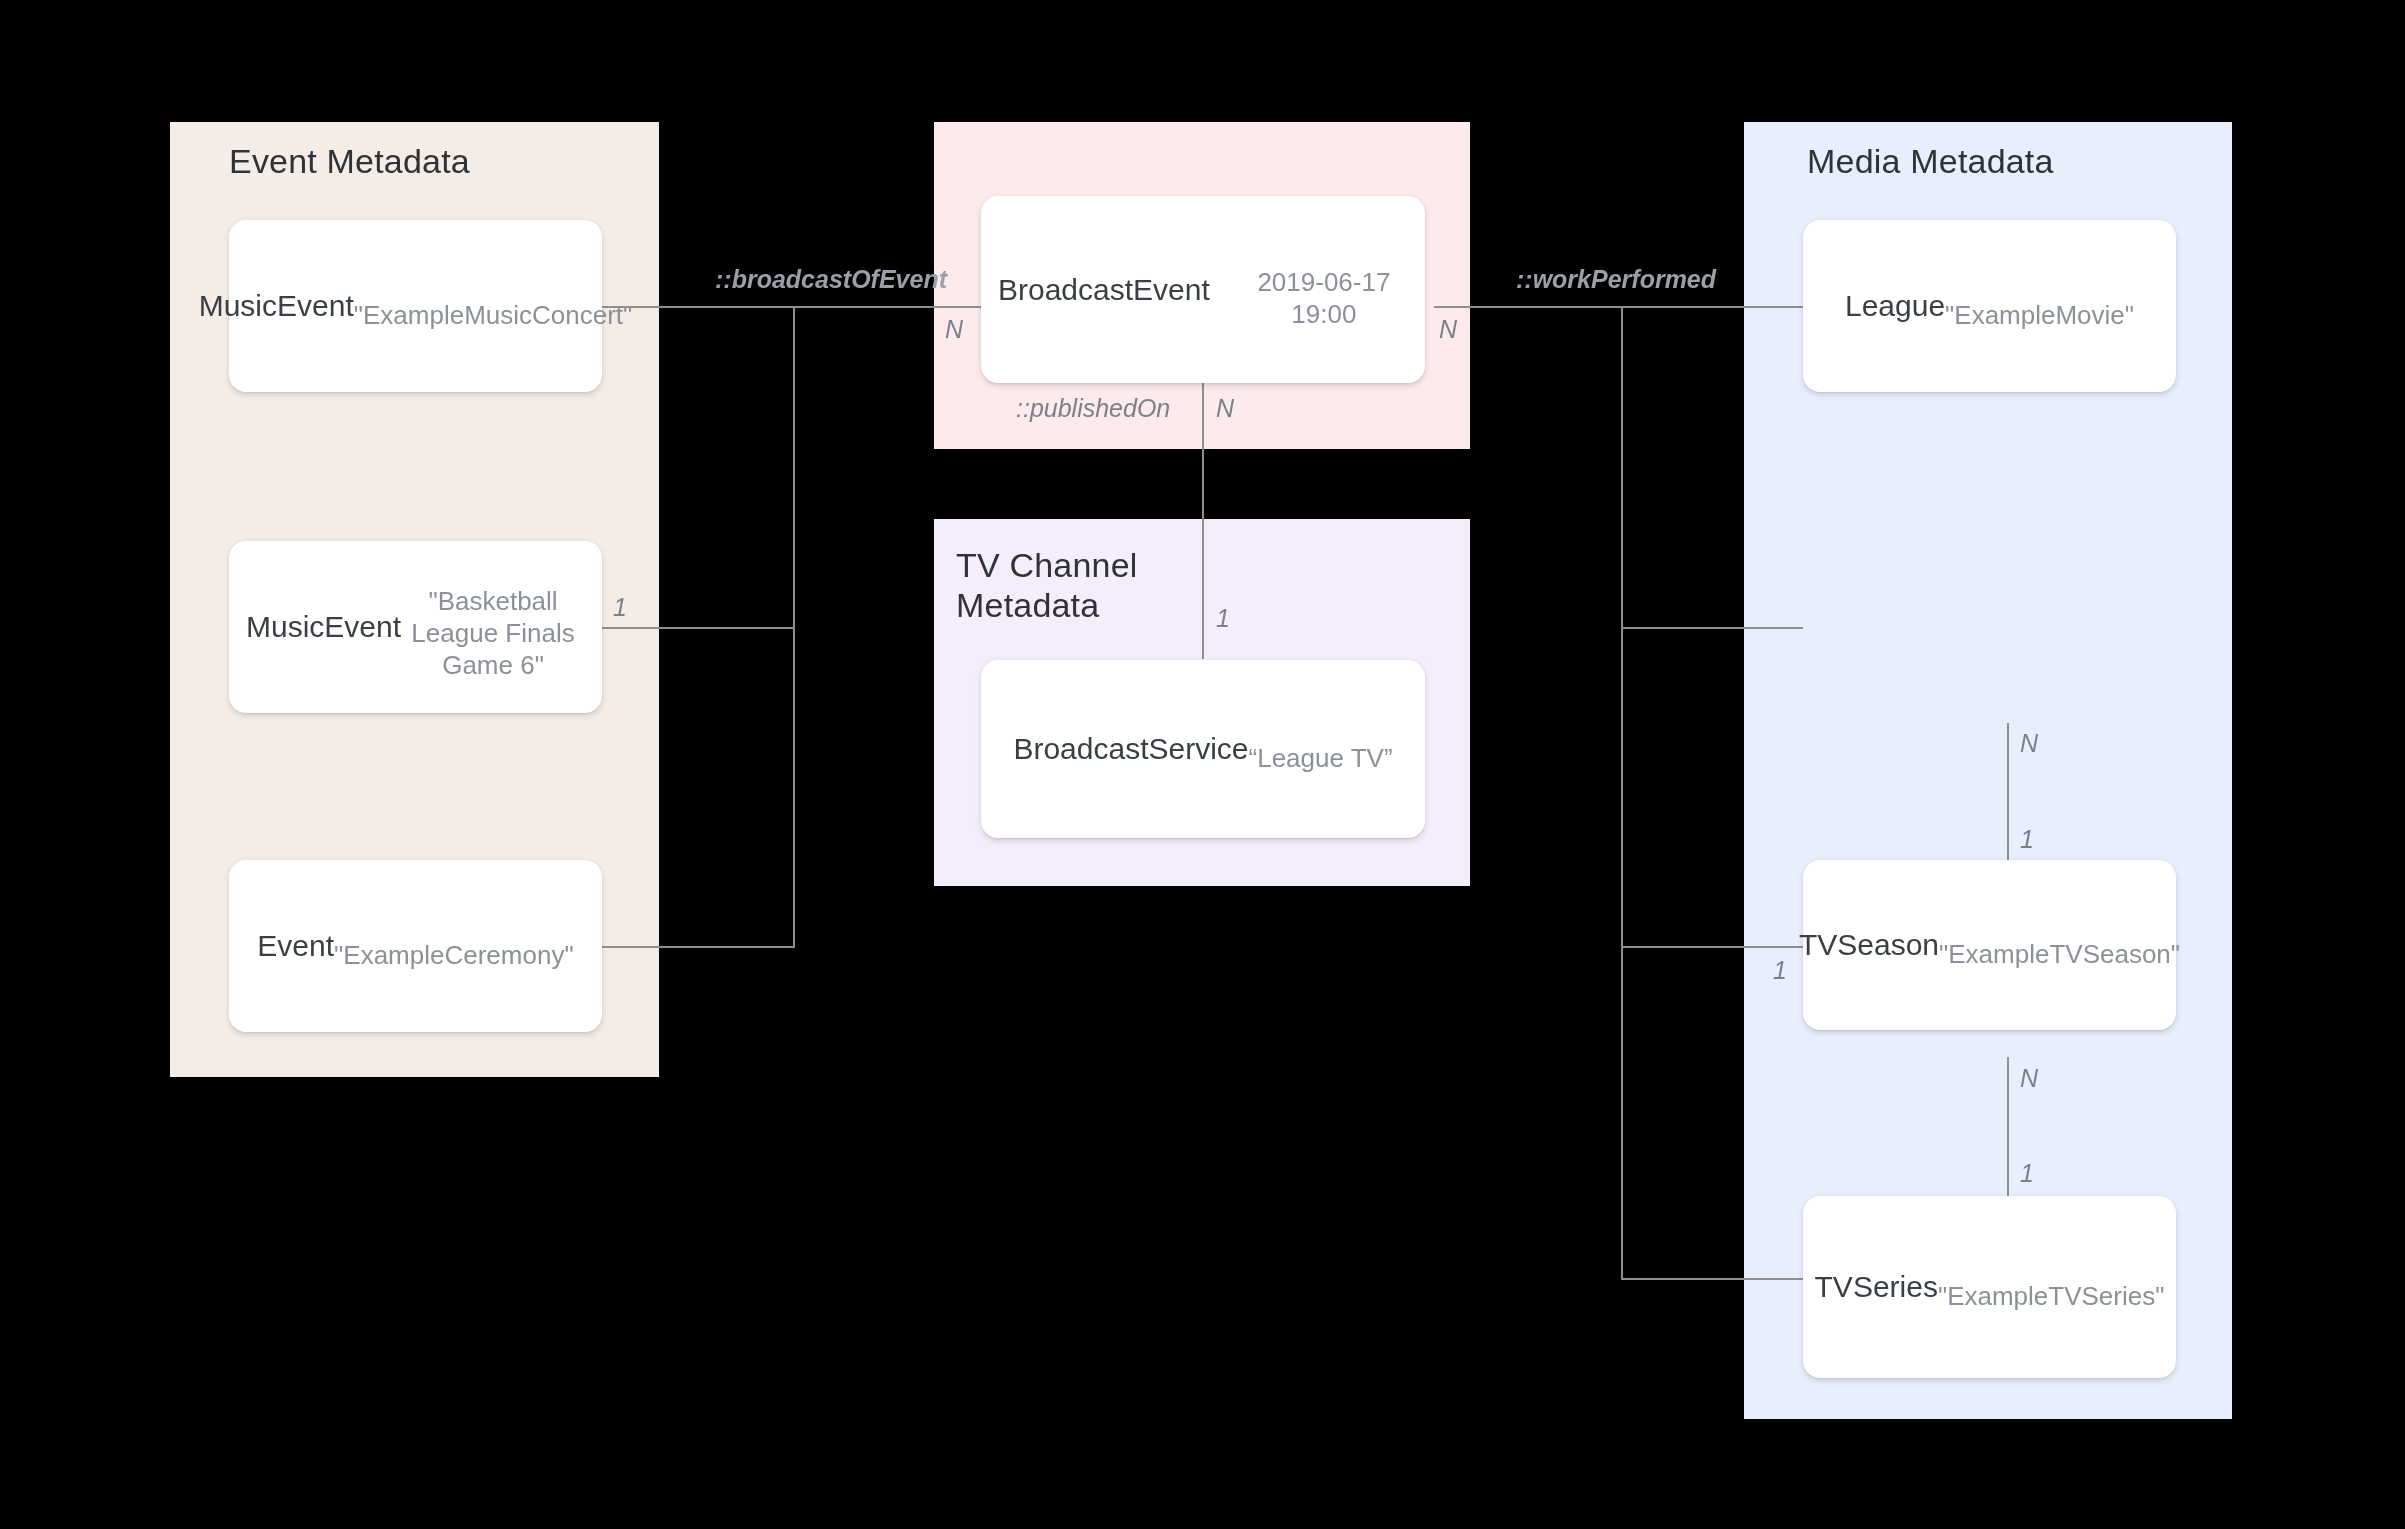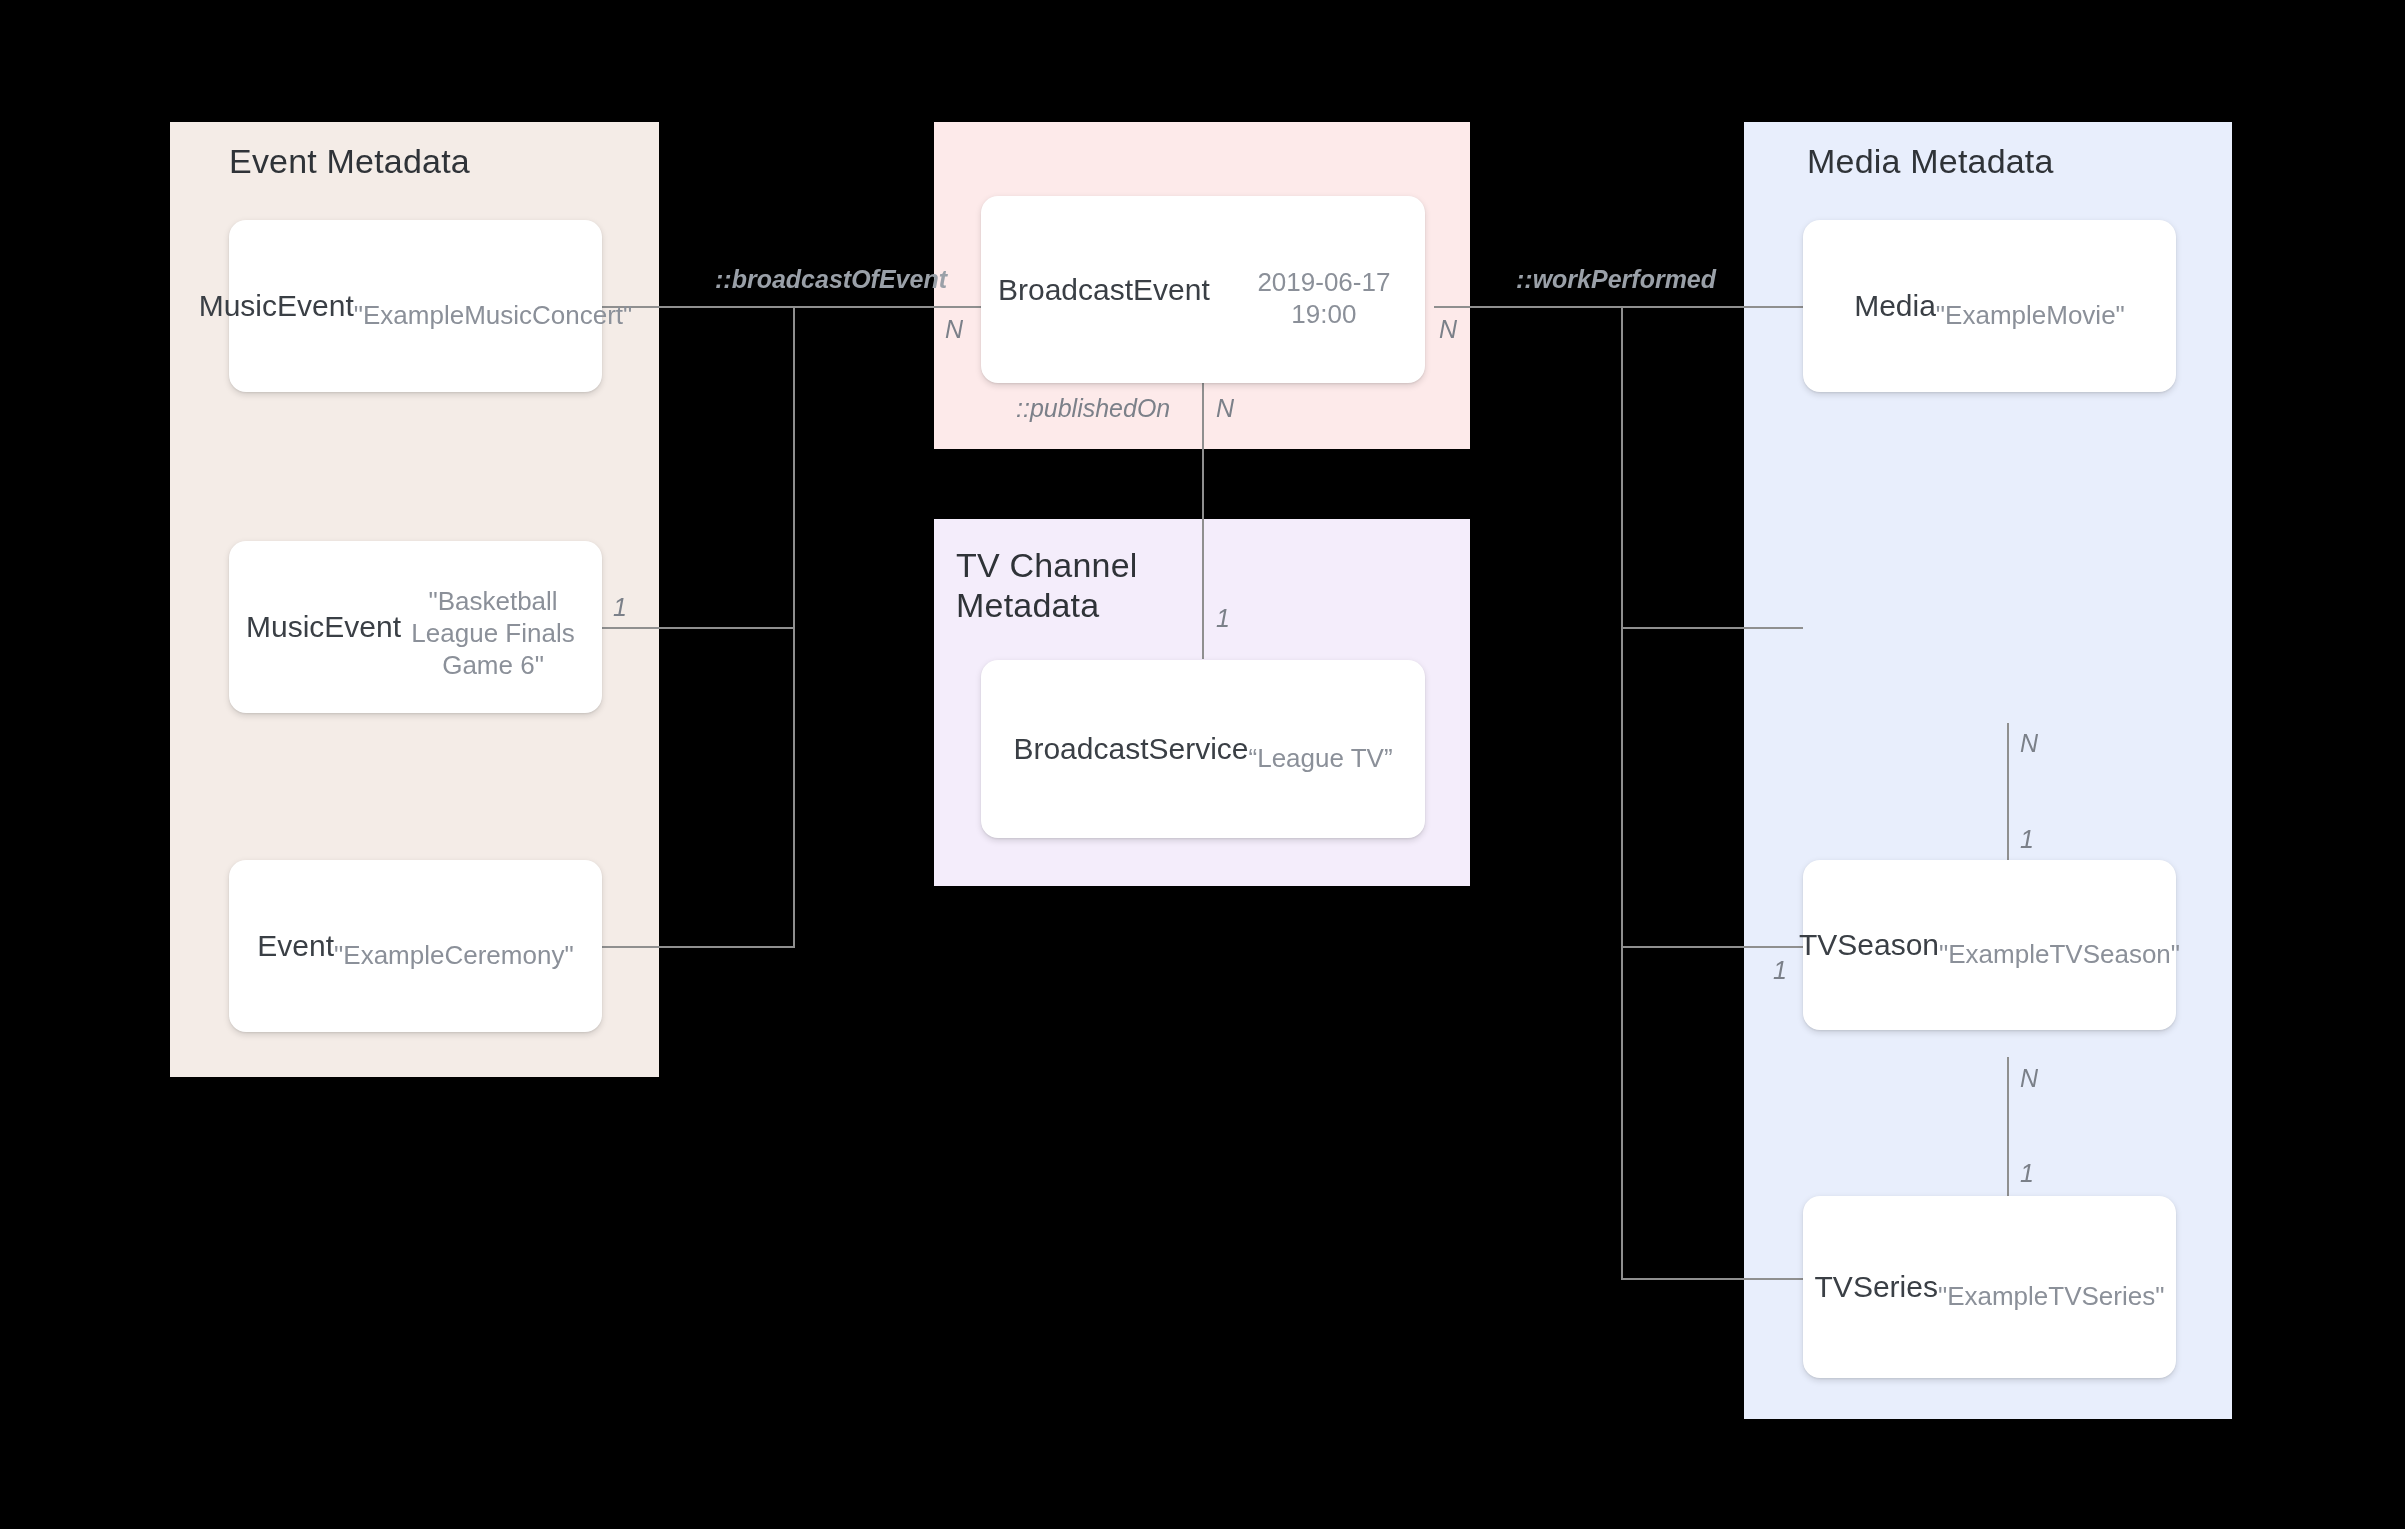--- a/index.html
+++ b/index.html
@@ -145,21 +145,21 @@
     <div class="card-title">BroadcastEvent</div>
     <div class="card-sub">2019-06-17 19:00</div>
   </div>
 
   <div class="card" style="left:981px; top:660px; width:444px; height:178px;">
     <div class="card-title">BroadcastService</div>
     <div class="card-sub">“League TV”</div>
   </div>
 
   <div class="card" style="left:1803px; top:220px; width:373px; height:172px;">
-    <div class="card-title">Media</div>
+    <div class="card-title">League</div>
     <div class="card-sub">"ExampleMovie"</div>
   </div>
 
 
   <div class="card" style="left:1803px; top:860px; width:373px; height:170px;">
     <div class="card-title">TVSeason</div>
     <div class="card-sub">"ExampleTVSeason"</div>
   </div>
 
   <div class="card" style="left:1803px; top:1196px; width:373px; height:182px;">

